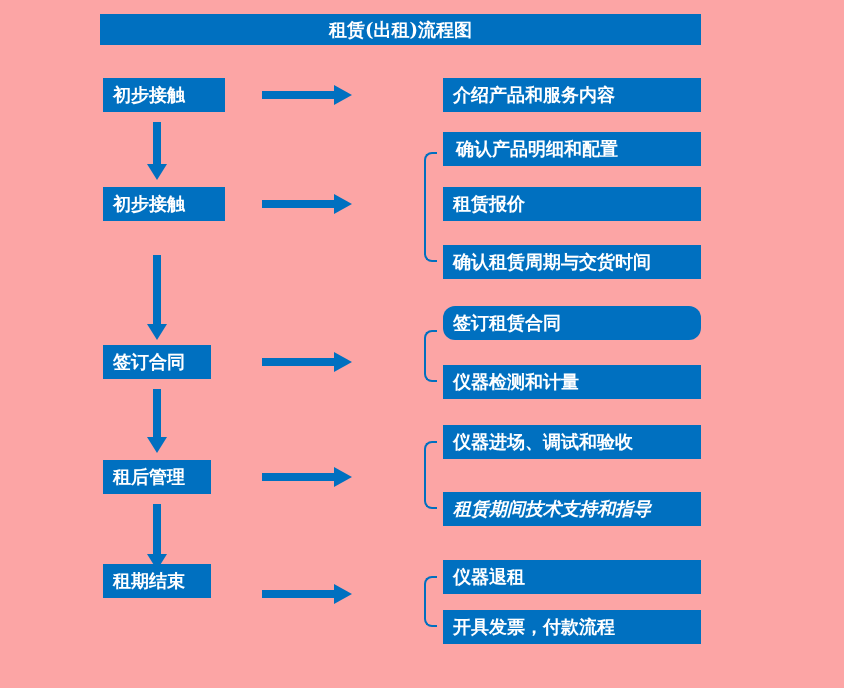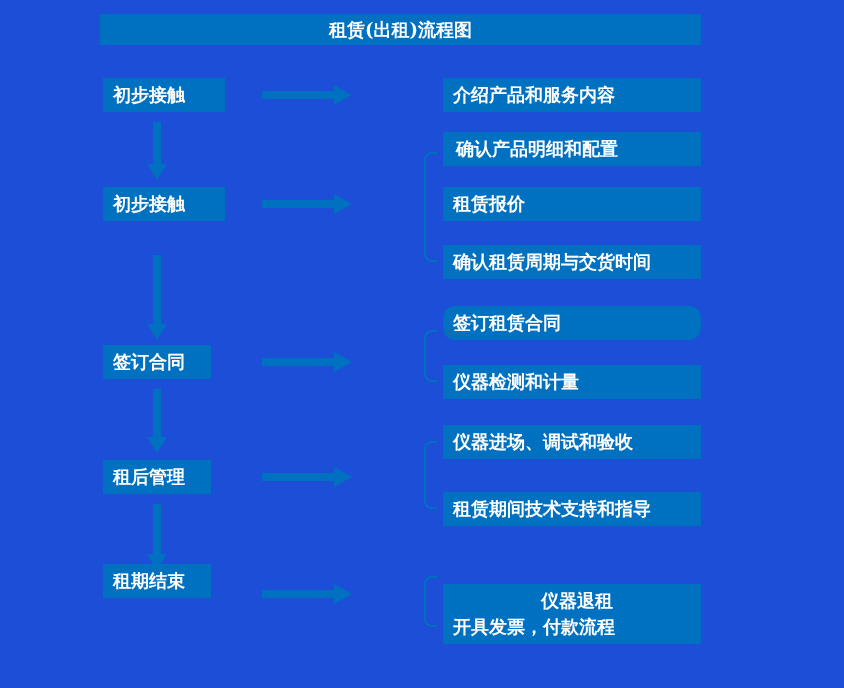--- a/index.html
+++ b/index.html
@@ -4,21 +4,21 @@
 <style>
   * { box-sizing: border-box; margin: 0; padding: 0; }
   html, body { background: #ffffff; }
   body {
     width: 844px; height: 688px;
     font-family: "DejaVu Serif", "Liberation Serif", serif;
   }
   .canvas {
     position: relative;
     width: 844px; height: 688px;
-    background: #1d4ed8;
+    background: #fca5a5;
     overflow: hidden;
   }
   .title-bar {
     position: absolute;
     left: 100px; top: 14px;
     width: 601px; height: 31px;
     background: #0070C0;
     color: #ffffff;
     display: flex; align-items: center; justify-content: center;
     font-size: 18px; font-weight: bold;
@@ -157,24 +157,24 @@
   <div class="box out" style="top:306px;border-radius:12px;">
     <span>签订租赁合同</span>
   </div>
   <div class="box out" style="top:365px;">
     <span>仪器检测和计量</span>
   </div>
 
   <div class="box out" style="top:425px;">
     <span>仪器进场、调试和验收</span>
   </div>
-  <div class="box out" style="top:492px;">
+  <div class="box out" style="top:492px;font-style:italic;">
     <span>租赁期间技术支持和指导</span>
   </div>
 
-  <div class="box out" style="top:584px;justify-content:center;">
+  <div class="box out" style="top:560px;">
     <span>仪器退租</span>
   </div>
   <div class="box out" style="top:610px;">
     <span>开具发票，付款流程</span>
   </div>
 
 </div>
 
 </body></html>

